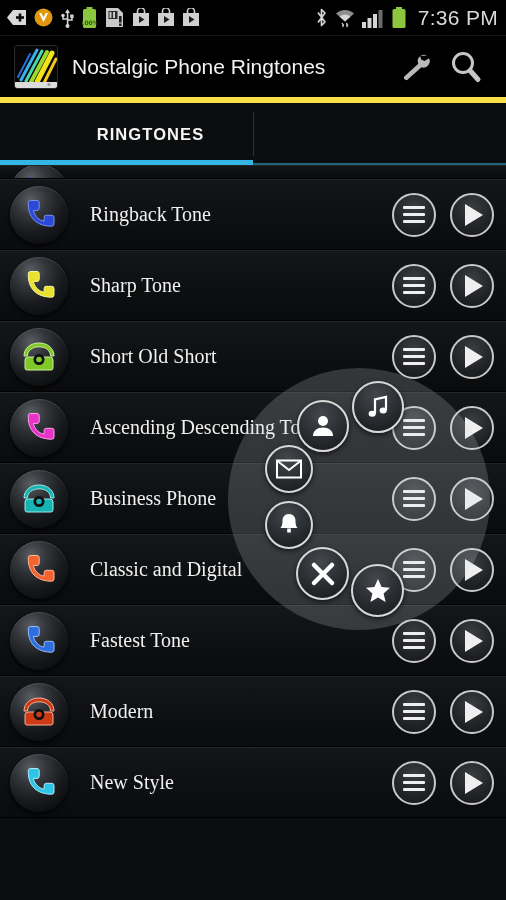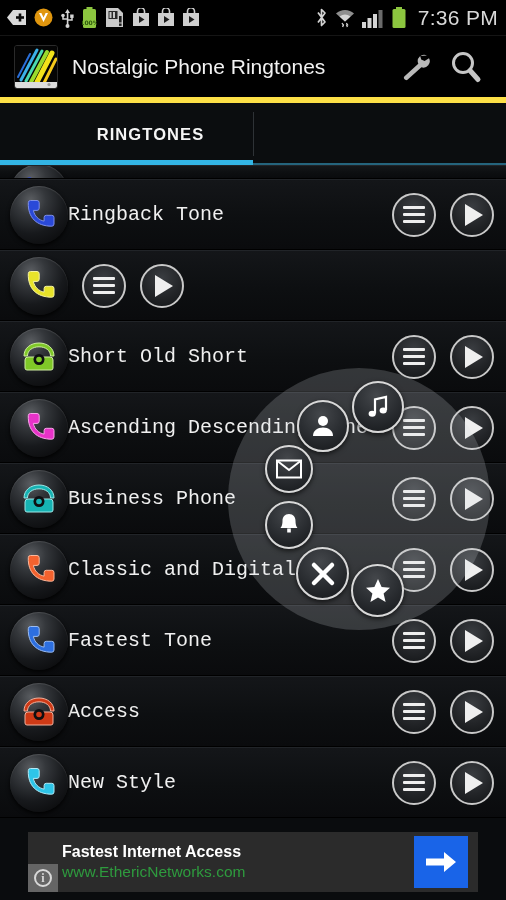--- a/index.html
+++ b/index.html
@@ -101,23 +101,23 @@
     width: 58px; height: 58px; border-radius: 50%;
     flex: 0 0 auto;
     background:
       radial-gradient(circle at 36% 24%, #5a5d61 0%, #34373b 26%, #17191c 58%, #050506 100%);
     box-shadow: 0 2px 4px rgba(0,0,0,.9), inset 0 1px 1px rgba(255,255,255,.13);
     display: flex; align-items: center; justify-content: center;
     position: relative;
   }
   .row-title {
     color: #f0f0f0; font-size: 20px;
-    flex: 1;
+    margin-left: 22px; flex: 1;
     white-space: nowrap; overflow: hidden;
-    font-family: Liberation Mono, monospace;
+    font-family: Liberation Serif, serif;
   }
   .circ-btn {
     width: 44px; height: 44px; border-radius: 50%;
     border: 2px solid #c9c9c9;
     background: radial-gradient(circle at 50% 30%, #3a3d41 0%, #232528 55%, #121416 100%);
     display: flex; align-items: center; justify-content: center;
     flex: 0 0 auto;
     margin-left: 14px;
   }
   .burger { width: 22px; display: flex; flex-direction: column; gap: 4px; }
@@ -363,20 +363,21 @@
 
     <div class="row">
       <div class="row-icon">
         <svg width="40" height="40" viewBox="0 0 40 40">
           <path d="M11.5 5.5 l6.5 0 a2.2 2.2 0 0 1 2.2 2.2 l0 5.5 a2.2 2.2 0 0 1-2.2 2.2 l-3.6 0
                    c0.9 5.4 5.3 9.8 10.7 10.7 l0-3.6 a2.2 2.2 0 0 1 2.2-2.2 l5.5 0
                    a2.2 2.2 0 0 1 2.2 2.2 l0 6.5 a2.2 2.2 0 0 1-2.2 2.2
                    C17.5 31.2 8.8 22.5 9.3 7.7 a2.2 2.2 0 0 1 2.2-2.2 Z" fill="#e8e32a" stroke="#f6f3a0" stroke-width="1"></path>
         </svg>
       </div>
+      <div class="row-title">Sharp Tone</div>
       <div class="circ-btn">
         <span class="burger">
             <i></i>
             <i></i>
             <i></i>
           </span>
       </div>
       <div class="circ-btn">
         <span class="play-tri"></span>
       </div>
@@ -497,21 +498,21 @@
     <div class="row">
       <div class="row-icon">
         <svg width="42" height="42" viewBox="0 0 42 42">
           <path d="M6 20 c0-8 6.7-13 15-13 s15 5 15 13 l-3.5 0 c0-5.6-5-9.2-11.5-9.2
                    S9.5 14.4 9.5 20 Z" fill="#cf3a16" stroke="#f2b09c" stroke-width="1"></path>
           <path d="M10 21 h22 a3 3 0 0 1 3 3 v8 a2 2 0 0 1-2 2 H9 a2 2 0 0 1-2-2 v-8 a3 3 0 0 1 3-3 Z" fill="#cf3a16" stroke="#f2b09c" stroke-width="1"></path>
           <circle cx="21" cy="23.5" r="5.5" fill="#0e0f11"></circle>
           <circle cx="21" cy="23.5" r="2.8" fill="#cf3a16"></circle>
         </svg>
       </div>
-      <div class="row-title">Access</div>
+      <div class="row-title">Modern</div>
       <div class="circ-btn">
         <span class="burger">
             <i></i>
             <i></i>
             <i></i>
           </span>
       </div>
       <div class="circ-btn">
         <span class="play-tri"></span>
       </div>
@@ -577,28 +578,14 @@
       <line x1="22" y1="4" x2="4" y2="22" stroke="#fff" stroke-width="4.5" stroke-linecap="round"></line>
     </svg>
   </div>
 
   <div class="radial-btn" style="left:351px; top:564px; width:53px; height:53px;">
     <svg width="28" height="28" viewBox="0 0 28 28">
       <path d="M14 2 L17.6 10 L26 10.8 L19.6 16.4 L21.6 25 L14 20.4 L6.4 25 L8.4 16.4 L2 10.8 L10.4 10 Z" fill="#fff"></path>
     </svg>
   </div>
 
-  <div class="ad">
-    <div class="ad-text">
-      <div class="ad-head">Fastest Internet Access</div>
-      <div class="ad-url">www.EthericNetworks.com</div>
-    </div>
-    <div class="ad-cta">
-      <svg width="34" height="26" viewBox="0 0 34 26">
-        <path d="M2 9.5 H20 V3 L32 13 L20 23 V16.5 H2 Z" fill="#fff"></path>
-      </svg>
-    </div>
-    <div class="ad-info">
-      <span class="ad-info-glyph">i</span>
-    </div>
-  </div>
 
 </div>
 
 </body></html>

